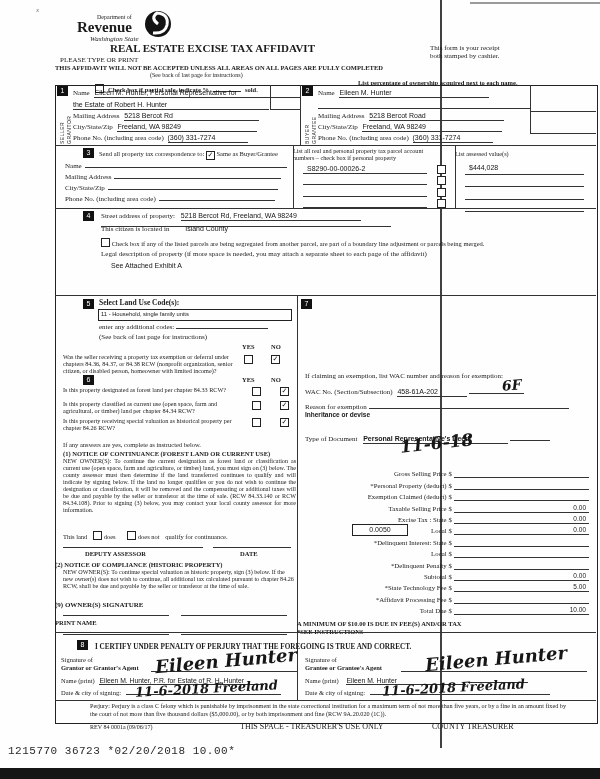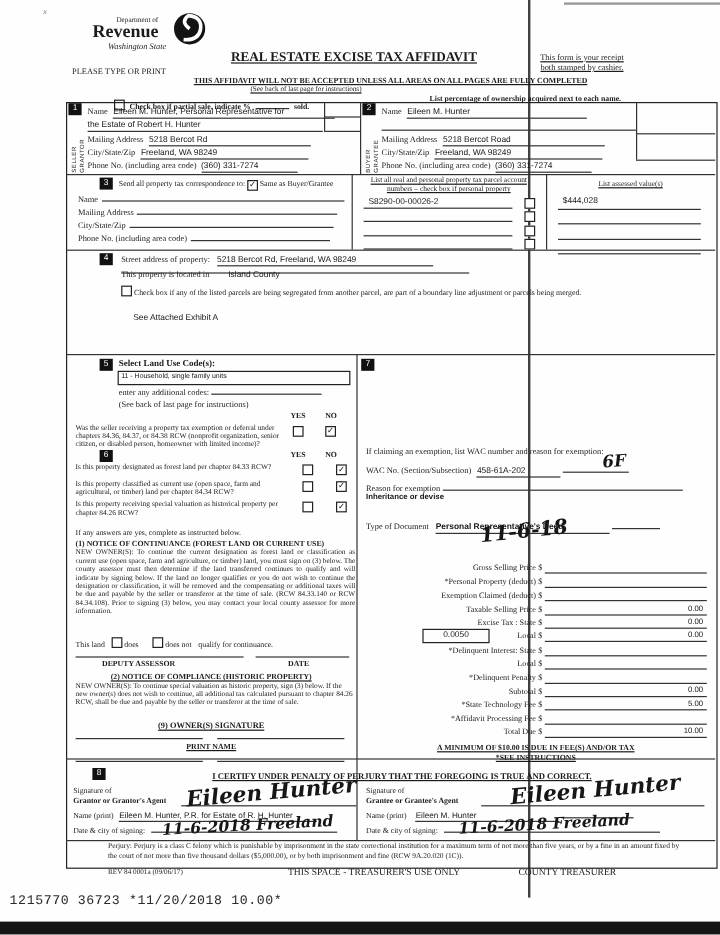--- a/index.html
+++ b/index.html
@@ -1,20 +1,20 @@
 <!DOCTYPE html>
 <html><head>
 <meta charset="utf-8">
 <style>
   html,body{margin:0;padding:0;background:#fff;}
   .page{position:relative;width:600px;height:779px;background:#fefefe;overflow:hidden;
         font-family:"Liberation Serif",serif;color:#1b1b1b;}
   .abs{position:absolute;}
   .b{font-weight:bold;}
-  .c{text-align:center;text-decoration:underline;}
+  .c{text-align:left;}
   .t6{font-size:6px;line-height:7px;}
   .t62{font-size:6.2px;line-height:7px;}
   .t65{font-size:6.5px;line-height:7.4px;}
   .t7{font-size:7px;line-height:8px;}
   .t75{font-size:7.5px;line-height:8.5px;}
   .t8{font-size:8px;line-height:9px;}
   .t11{font-size:11px;line-height:12px;}
   .numbox{position:absolute;width:11px;height:10px;background:#111;color:#fff;
           font-family:"Liberation Sans",sans-serif;font-size:7px;line-height:10px;text-align:center;}
   .ul{border-bottom:0.8px solid #333;}
@@ -192,27 +192,28 @@
 
   <div class="hline" style="left:55px;top:295px;width:541px;"></div>
   <div class="abs" style="left:55px;top:208px;width:541px;height:87px;">
     <div class="numbox" style="left:28px;top:3px;">4</div>
     <div class="abs t7" style="left:46px;top:4px;">
       <span>Street address of property:</span>
       <span class="val ul" style="display:inline-block;min-width:180px;margin-left:4px;">5218 Bercot Rd, Freeland, WA  98249</span>
       <span class="ul" style="display:inline-block;width:290px;"></span>
     </div>
     <div class="abs t7" style="left:46px;top:17px;">
-      <span>This property is located in</span>
+      <span>This citizen is located in</span>
       <span class="val" style="margin-left:14px;">Island County</span>
     </div>
     <div class="abs t65" style="left:46px;top:30px;">
       <span class="cb"></span>
       <span>Check box if any of the listed parcels are being segregated from another parcel, are part of a boundary line adjustment or parcels being merged.</span>
     </div>
+    <div class="abs t7" style="left:46px;top:42px;">Legal description of property (if more space is needed, you may attach a separate sheet to each page of the affidavit)</div>
     <div class="abs t7 val" style="left:56px;top:54px;">See Attached Exhibit A</div>
   </div>
 
   <div class="vline" style="left:297px;top:295px;height:337px;"></div>
   <div class="abs" style="left:55px;top:295px;width:242px;height:337px;">
     <div class="numbox" style="left:28px;top:4px;">5</div>
     <div class="abs t75 b" style="left:44px;top:4px;">Select Land Use Code(s):</div>
     <div class="abs" style="left:43px;top:14px;width:192px;height:10px;border:0.9px solid #222;">
       <span class="val" style="font-size:5.8px;line-height:9px;padding-left:2px;display:block;">11 - Household, single family units</span>
     </div>
@@ -413,15 +414,15 @@
       <div class="abs hand" style="left:85px;top:48px;font-size:13px;transform:rotate(-3deg);">11-6-2018 Freeland</div>
     </div>
   </div>
 
   <div class="hline" style="left:55px;top:700px;width:541px;"></div>
   <div class="abs" style="left:90px;top:702px;width:476px;font-size:6.2px;line-height:7.5px;text-align:justify;">Perjury: Perjury is a class C felony which is punishable by imprisonment in the state correctional institution for a maximum term of not more than five years, or by a fine in an amount fixed by the court of not more than five thousand dollars ($5,000.00), or by both imprisonment and fine (RCW 9A.20.020 (1C)).</div>
 
   <div class="abs t6" style="left:90px;top:724px;">REV 84 0001a (09/06/17)</div>
   <div class="abs t8" style="left:240px;top:722px;">THIS SPACE - TREASURER'S USE ONLY</div>
   <div class="abs t8" style="left:432px;top:722px;">COUNTY TREASURER</div>
-  <div class="abs stamp" style="left:8px;top:745px;">1215770 36723 *11/20/2018 10.00*</div>
+  <div class="abs stamp" style="left:8px;top:745px;">1215770 36723 *02/20/2018 10.00*</div>
 
 </div>
 
 </body></html>

